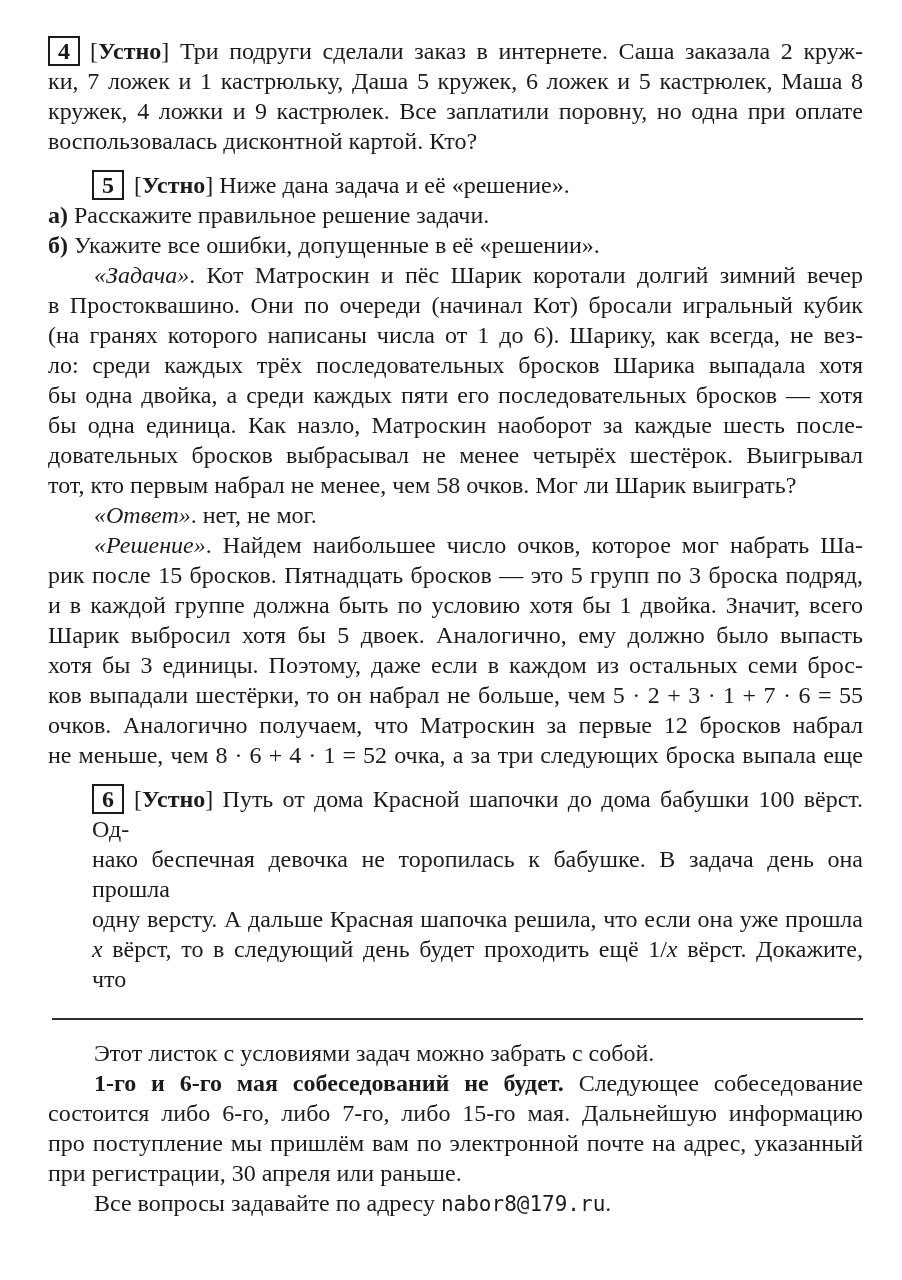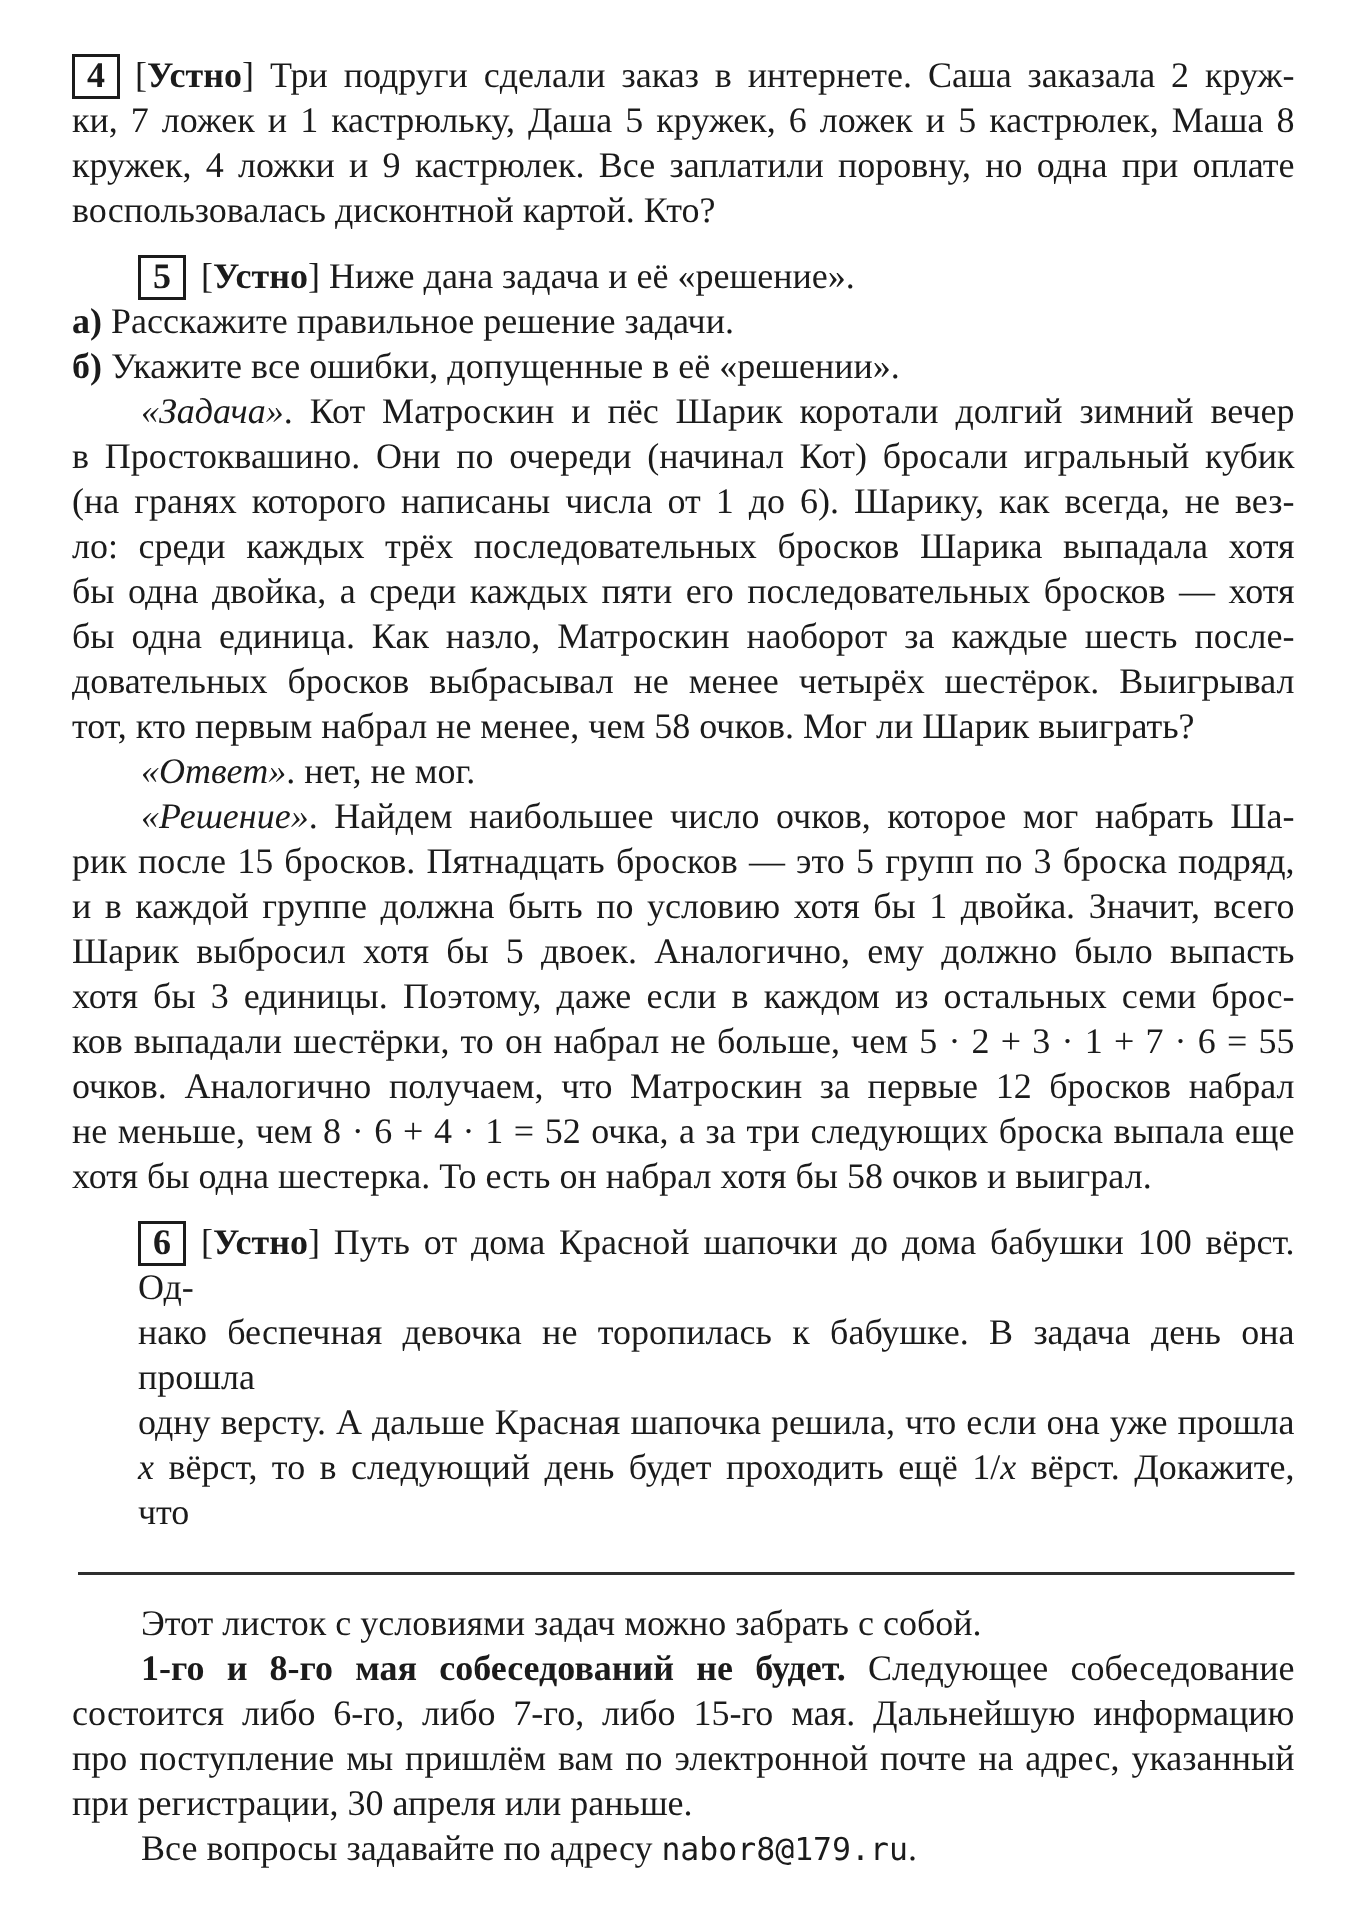--- a/index.html
+++ b/index.html
@@ -88,34 +88,33 @@
       </div>
       <div class="para indent">
         <div class="line"><span class="italic">«Решение»</span><span>. Найдем наибольшее число очков, которое мог набрать Ша-</span></div>
         <div class="line"><span>рик после 15 бросков. Пятнадцать бросков — это 5 групп по 3 броска подряд,</span></div>
         <div class="line"><span>и в каждой группе должна быть по условию хотя бы 1 двойка. Значит, всего</span></div>
         <div class="line"><span>Шарик выбросил хотя бы 5 двоек. Аналогично, ему должно было выпасть</span></div>
         <div class="line"><span>хотя бы 3 единицы. Поэтому, даже если в каждом из остальных семи брос-</span></div>
         <div class="line"><span>ков выпадали шестёрки, то он набрал не больше, чем 5 · 2 + 3 · 1 + 7 · 6 = 55</span></div>
         <div class="line"><span>очков. Аналогично получаем, что Матроскин за первые 12 бросков набрал</span></div>
         <div class="line"><span>не меньше, чем 8 · 6 + 4 · 1 = 52 очка, а за три следующих броска выпала еще</span></div>
-        <div class="line last"><span>хотя бы одна шестерка. То есть он набрал хотя бы 58 очков и выиграл.</span></div>
       </div>
       <div class="para gap">
         <div class="line"><span class="numbox">6</span><span>[</span><span class="bold">Устно</span><span>] Путь от дома Красной шапочки до дома бабушки 100 вёрст. Од-</span></div>
         <div class="line"><span>нако беспечная девочка не торопилась к бабушке. В задача день она прошла</span></div>
         <div class="line"><span>одну версту. А дальше Красная шапочка решила, что если она уже прошла</span></div>
         <div class="line"><span class="italic">x</span><span> вёрст, то в следующий день будет проходить ещё 1/</span><span class="italic">x</span><span> вёрст. Докажите, что</span></div>
       </div>
       <hr class="rule">
       <div class="para indent">
         <div class="line last"><span>Этот листок с условиями задач можно забрать с собой.</span></div>
       </div>
       <div class="para indent">
-        <div class="line"><span class="bold">1-го и 8-го мая собеседований не будет.</span><span> Следующее собеседование</span></div>
+        <div class="line"><span class="bold">1-го и 6-го мая собеседований не будет.</span><span> Следующее собеседование</span></div>
         <div class="line"><span>состоится либо 6-го, либо 7-го, либо 15-го мая. Дальнейшую информацию</span></div>
         <div class="line"><span>про поступление мы пришлём вам по электронной почте на адрес, указанный</span></div>
         <div class="line last"><span>при регистрации, 30 апреля или раньше.</span></div>
       </div>
       <div class="para indent">
         <div class="line last"><span>Все вопросы задавайте по адресу </span><span class="mono">nabor8@179.ru</span><span>.</span></div>
       </div>
     </div>
 </div>
 

